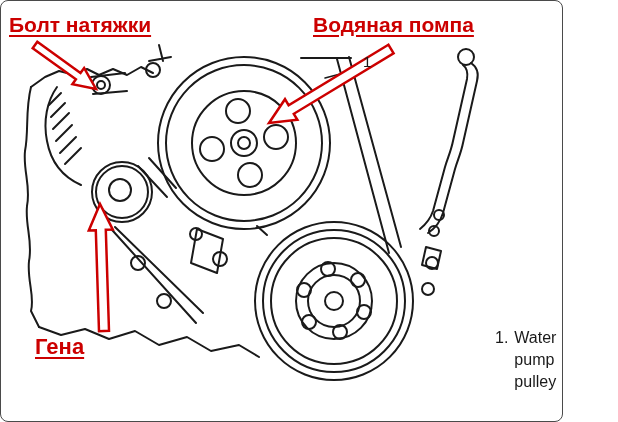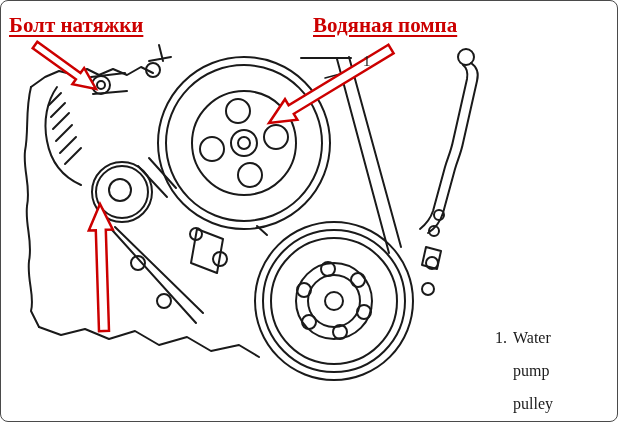--- a/index.html
+++ b/index.html
@@ -1,25 +1,25 @@
 <!DOCTYPE html>
 <html><head>
 <meta charset="utf-8">
 <style>
   html, body { margin: 0; padding: 0; background: #ffffff; }
   .diagram {
     position: relative;
-    width: 618px;
+    width: 563px;
     height: 422px;
     box-sizing: border-box;
     border: 1px solid #4a4a4a;
     border-radius: 8px;
     background: #ffffff;
     overflow: hidden;
-    font-family: Liberation Serif, serif;
+    font-family: Liberation Sans, sans-serif;
   }
   .diagram svg { position: absolute; left: 0; top: 0; }
   .annotation-label {
     position: absolute;
     color: #cc0000;
     font-weight: bold;
     font-size: 21px;
     text-decoration: underline;
     text-underline-offset: 3px;
     text-decoration-thickness: 2px;
@@ -37,21 +37,21 @@
   }
   .legend {
     position: absolute;
     left: 494px; top: 326px;
     color: #1a1a1a;
     font-size: 16px;
     line-height: 22px;
     display: flex;
   }
   .legend .num { margin-right: 6px; }
-  .legend .lines { display: flex; flex-direction: column; gap: 11px; }
+  .legend .lines { display: flex; flex-direction: column; }
 </style>
 </head>
 <body>
 
 <div class="diagram">
 
   <svg width="618" height="422" viewBox="0 0 618 422">
     <g stroke="#1a1a1a" stroke-width="2" fill="none" stroke-linecap="round" stroke-linejoin="round">
 
       <g>
@@ -131,20 +131,21 @@
       <polygon points="31.7,47.2 74.9,78.3 71.4,83.2 95,88 83.1,67 79.5,71.9 36.3,40.8" stroke="#cc0000"></polygon>
       <polygon points="387.4,43.7 287.6,104.2 284,98.2 268,122 296.4,118.8 292.8,112.8 392.6,52.3" stroke="#cc0000"></polygon>
       <polygon points="108,329.8 104.8,228.8 111.8,228.6 99,203 87.8,229.4 94.8,229.2 98,330.2" stroke="#cc0000"></polygon>
     </g>
   </svg>
 
   <div class="annotation-label label-tension">Болт натяжки</div>
 
   <div class="annotation-label label-waterpump">Водяная помпа</div>
 
+  <div class="annotation-label label-generator">Гена</div>
 
   <div class="callout-number">1</div>
 
   <div class="legend">
     <span class="num">1.</span>
     <span class="lines">
       <span>Water</span>
       <span>pump</span>
       <span>pulley</span>
     </span>

